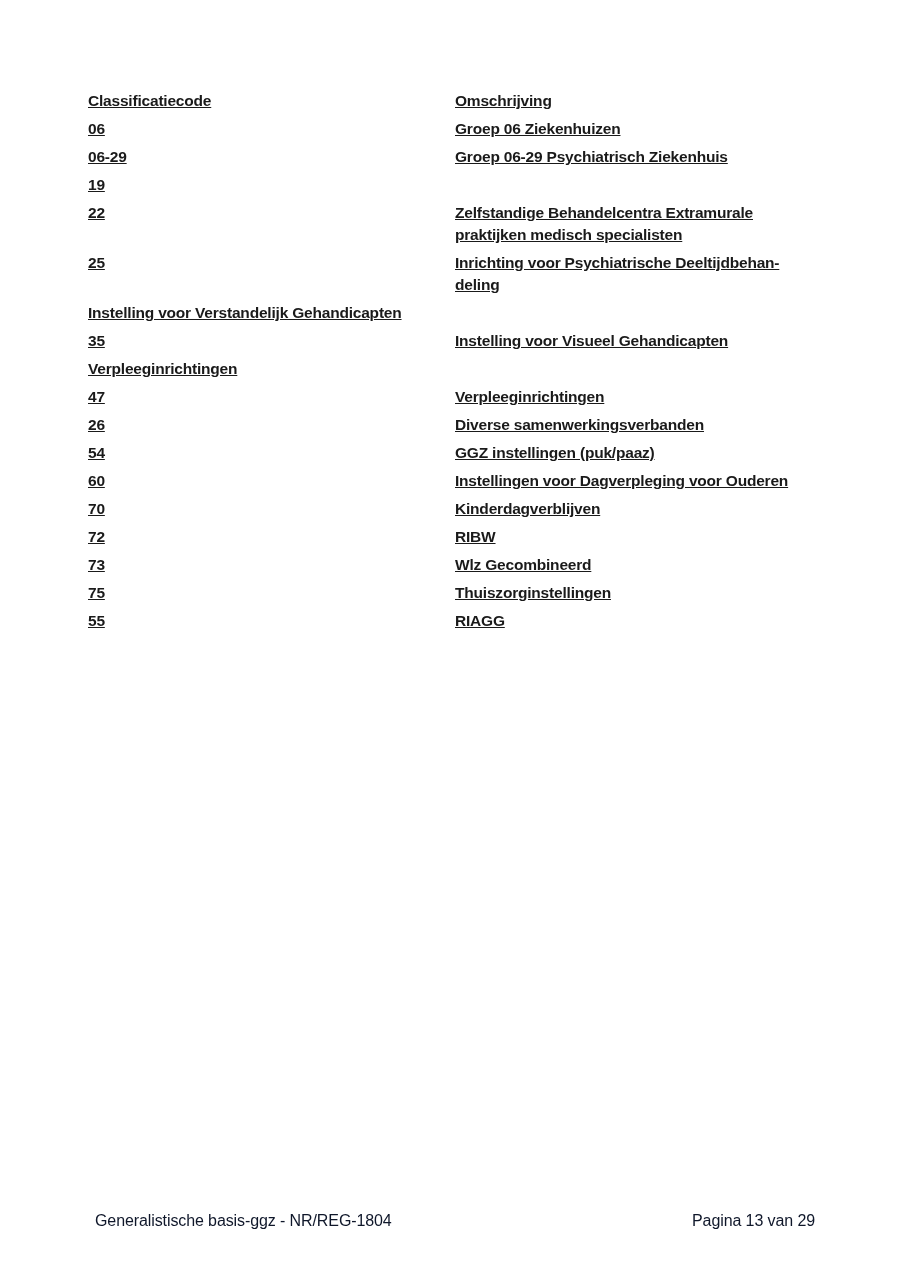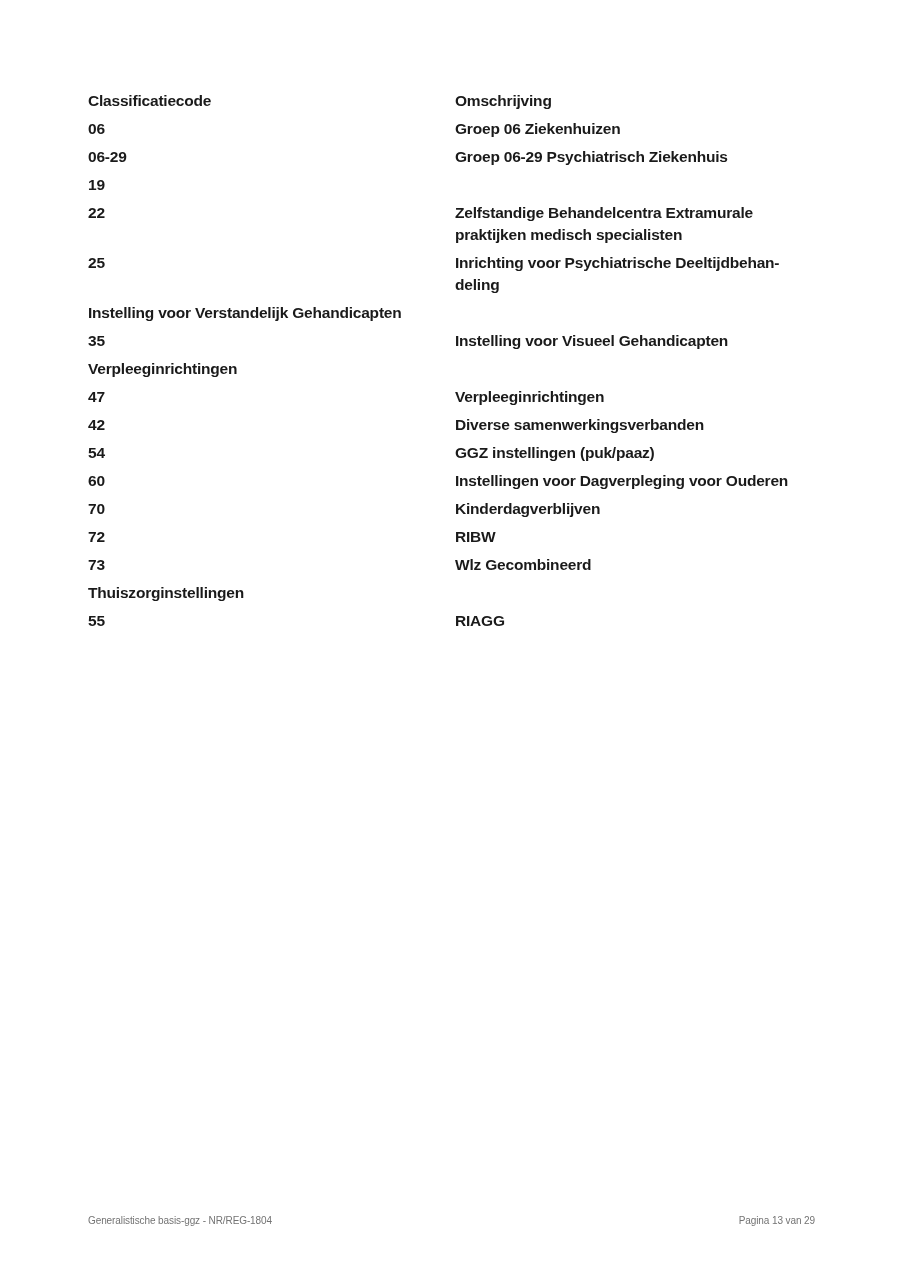--- a/index.html
+++ b/index.html
@@ -20,43 +20,45 @@
   .classification-table {
     position: absolute;
     left: 88px;
     top: 90px;
     width: 727px;
   }
   .row {
     display: grid;
     grid-template-columns: 367px 1fr;
     margin-bottom: 6px;
+    text-decoration: underline;
   }
   .cell {
     font-weight: 700;
     font-size: 15.5px;
     line-height: 22px;
     letter-spacing: -0.2px;
     white-space: pre-line;
   }
   .footer {
     position: absolute;
     left: 88px;
     top: 1212px;
     width: 727px;
     display: flex;
     justify-content: space-between;
     align-items: baseline;
   }
   .footer-text {
     font-weight: 400;
-    font-size: 10px;
+    font-size: 16px;
     line-height: 18px;
     letter-spacing: -0.1px;
-    color: #737373;
+    color: #0f172a;
+    margin-left: 7px;
   }
 </style>
 </head>
 <body>
 
 <div class="page">
 
   <div class="classification-table">
 
     <div class="row">
@@ -102,21 +104,21 @@
     <div class="row">
       <div class="cell">Verpleeginrichtingen</div>
     </div>
 
     <div class="row">
       <div class="cell">47</div>
       <div class="cell">Verpleeginrichtingen</div>
     </div>
 
     <div class="row">
-      <div class="cell">42</div>
+      <div class="cell">26</div>
       <div class="cell">Diverse samenwerkingsverbanden</div>
     </div>
 
     <div class="row">
       <div class="cell">54</div>
       <div class="cell">GGZ instellingen (puk/paaz)</div>
     </div>
 
     <div class="row">
       <div class="cell">60</div>
@@ -132,20 +134,21 @@
       <div class="cell">72</div>
       <div class="cell">RIBW</div>
     </div>
 
     <div class="row">
       <div class="cell">73</div>
       <div class="cell">Wlz Gecombineerd</div>
     </div>
 
     <div class="row">
+      <div class="cell">75</div>
       <div class="cell">Thuiszorginstellingen</div>
     </div>
 
     <div class="row">
       <div class="cell">55</div>
       <div class="cell">RIAGG</div>
     </div>
 
   </div>
 

